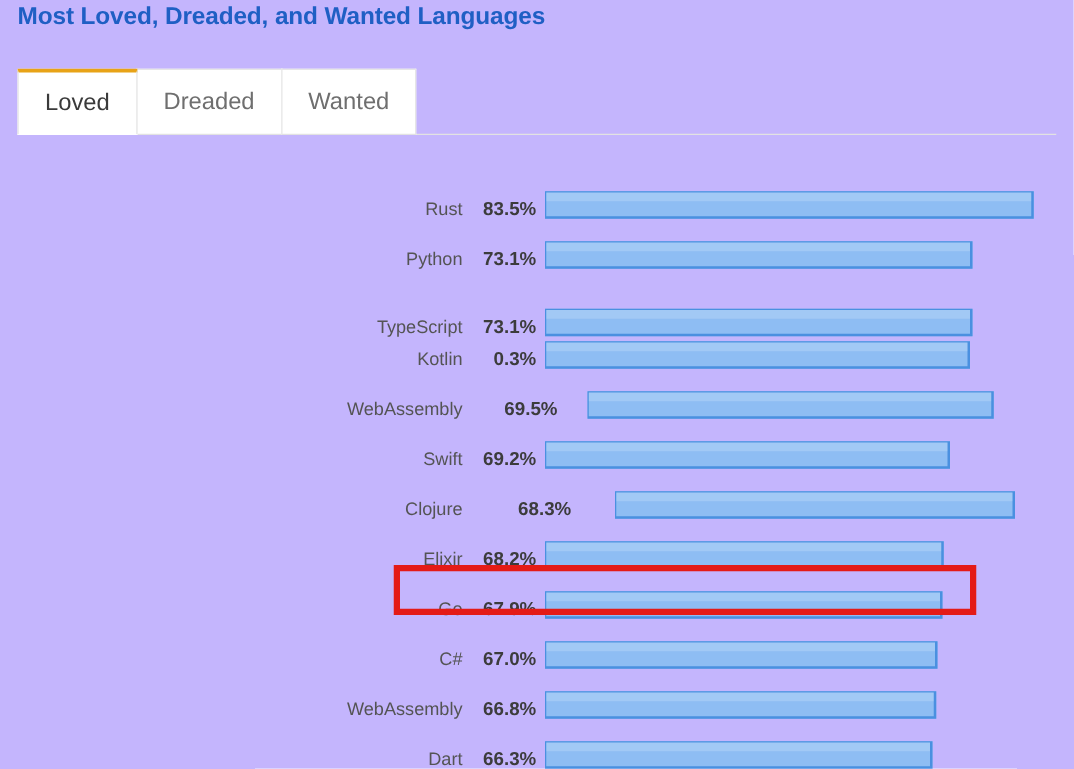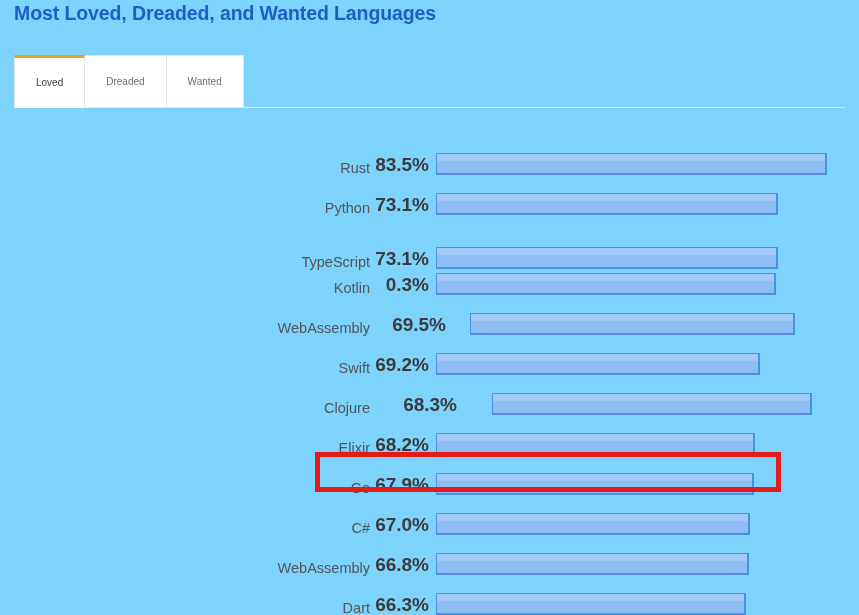--- a/index.html
+++ b/index.html
@@ -12,21 +12,21 @@
     height: 615px;
     overflow: hidden;
     font-family: "Liberation Sans", sans-serif;
     -webkit-font-smoothing: antialiased;
   }
 
   .page {
     position: relative;
     width: 859px;
     height: 615px;
-    background: #7dd3fc;
+    background: #c4b5fd;
   }
 
   
   .chart-title {
     position: absolute;
     left: 14px;
     top: 2px;
     font-size: 19.5px;
     font-weight: bold;
     color: #1f5fc4;
@@ -59,21 +59,21 @@
     height: 53px;
   }
   .tab {
     position: relative;
     display: flex;
     align-items: center;
     justify-content: center;
     box-sizing: border-box;
     height: 53px;
     padding: 0 21px;
-    font-size: 10px;
+    font-size: 19px;
     color: #6f6f6f;
     background: #ffffff;
     border-left: 1px solid #e6e6e6;
     border-right: 1px solid #e6e6e6;
     border-top: 1px solid #e6e6e6;
     border-bottom: 1px solid #e2e2e2;
     margin-right: -1px;
     cursor: pointer;
     white-space: nowrap;
   }
@@ -108,21 +108,21 @@
     font-size: 14.5px;
     color: #545454;
     white-space: nowrap;
     padding-right: 0;
     box-sizing: border-box;
   }
 
   .row-value {
     width: 66px;
     text-align: right;
-    font-size: 19px;
+    font-size: 15px;
     font-weight: bold;
     color: #3c3c3c;
     padding-right: 7px;
     box-sizing: border-box;
     white-space: nowrap;
   }
 
   .bar-track {
     position: relative;
     flex: 1 1 auto;

